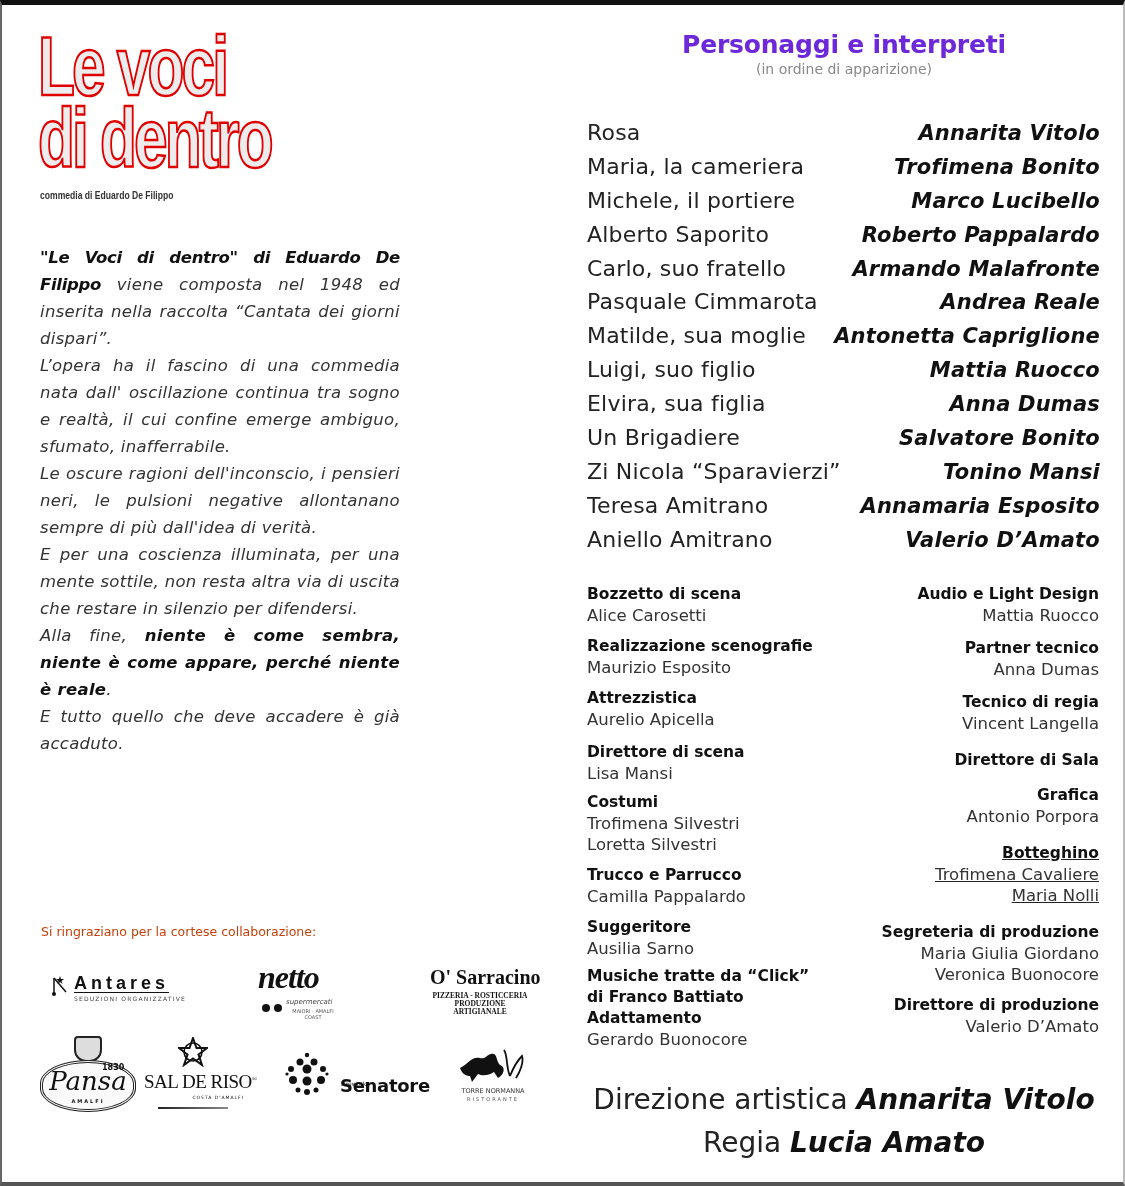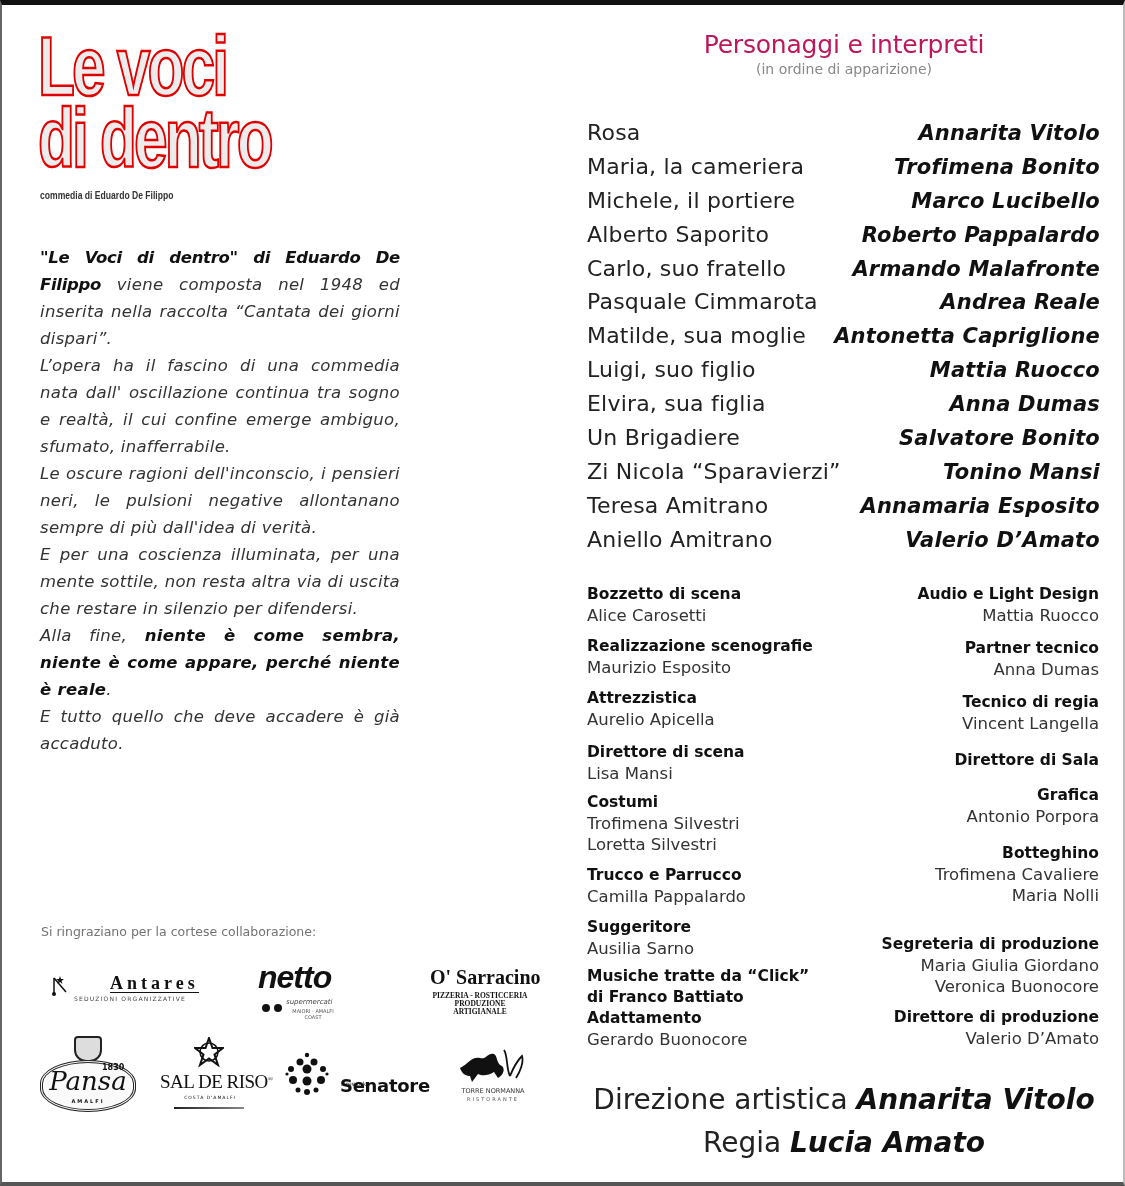--- a/index.html
+++ b/index.html
@@ -13,62 +13,62 @@
   .title .line { display: block; font-size: 84px; line-height: 72px; }
   .subtitle { position: absolute; left: 40px; top: 189px; font-family: "Liberation Sans", sans-serif; font-weight: bold; font-size: 11px; color: #333; transform: scaleX(0.78); transform-origin: left top; }
 
   
   .desc { position: absolute; left: 40px; top: 244px; width: 360px; font-family: "DejaVu Sans", sans-serif; font-style: italic; font-size: 16.5px; line-height: 27px; color: #333; text-align: justify; letter-spacing: 0.3px; }
   .desc p { margin: 0; }
   .desc .b { font-weight: bold; color: #111; }
   .desc .lead { font-weight: bold; color: #111; letter-spacing: -0.3px; }
 
   
-  .thanks { position: absolute; left: 41px; top: 924px; font-size: 12.5px; color: #737373; }
+  .thanks { position: absolute; left: 41px; top: 924px; font-size: 12.5px; color: #c2410c; }
   .logo { position: absolute; color: #111; text-align: center; }
   .logo-antares { left: 40px; top: 972px; width: 130px; height: 40px; }
-  .antares-name { position: absolute; left: 34px; top: 2px; font-family: Liberation Serif, serif; font-weight: bold; font-size: 18px; letter-spacing: 4px; border-bottom: 1.5px solid #111; line-height: 18px; margin-left: 36px; }
+  .antares-name { position: absolute; left: 34px; top: 2px; font-family: Liberation Sans, sans-serif; font-weight: bold; font-size: 18px; letter-spacing: 4px; border-bottom: 1.5px solid #111; line-height: 18px; }
   .antares-tag { position: absolute; left: 34px; top: 23px; font-size: 6px; letter-spacing: 1.2px; color: #444; white-space: nowrap; }
   .antares-icon { position: absolute; left: 0; top: 2px; width: 30px; height: 34px; }
 
   .logo-netto { left: 240px; top: 965px; width: 100px; height: 60px; }
-  .netto-name { position: absolute; left: 18px; top: -6px; font-family: Liberation Sans, sans-serif; font-style: italic; font-weight: bold; font-size: 32px; letter-spacing: -1px; text-align: center; }
+  .netto-name { position: absolute; left: 18px; top: -6px; font-family: Liberation Serif, serif; font-style: italic; font-weight: bold; font-size: 32px; letter-spacing: -1px; text-align: center; }
   .netto-sub { position: absolute; left: 46px; top: 33px; font-size: 7px; font-style: italic; color: #444; }
   .netto-coast { position: absolute; left: 46px; top: 43px; font-size: 5px; color: #555; }
   .netto-dots { position: absolute; left: 18px; top: 37px; width: 30px; height: 12px; }
 
   .logo-sarracino { left: 412px; top: 970px; width: 120px; height: 45px; }
   .sarr-name { position: absolute; left: 18px; top: -4px; font-family: Liberation Serif, serif; font-weight: bold; font-size: 20px; letter-spacing: 0px; white-space: nowrap; }
   .sarr-sub { position: absolute; left: 16px; top: 22px; font-family: "Liberation Serif", serif; font-weight: bold; font-size: 7.5px; line-height: 8px; text-align: center; width: 104px; }
 
   .logo-pansa { left: 40px; top: 1036px; width: 96px; height: 78px; }
   .pansa-crest { position: absolute; left: 34px; top: 0; width: 28px; height: 26px; border: 2px solid #222; border-radius: 4px 4px 12px 12px; background: #ddd; }
   .pansa-oval { position: absolute; left: 0; top: 24px; width: 96px; height: 52px; border: 3px double #222; border-radius: 50% / 45%; background: #fafafa; }
   .pansa-name { position: absolute; left: 0; top: 32px; width: 96px; font-family: "DejaVu Serif", serif; font-style: italic; font-size: 26px; line-height: 26px; }
   .pansa-year { position: absolute; left: 62px; top: 27px; font-size: 8px; font-weight: bold; }
   .pansa-place { position: absolute; left: 0; top: 62px; width: 96px; font-size: 5px; letter-spacing: 2px; font-weight: bold; }
 
-  .logo-salderiso { left: 160px; top: 1037px; width: 100px; height: 76px; }
+  .logo-salderiso { left: 144px; top: 1037px; width: 100px; height: 76px; text-align: right; }
   .sal-icon { position: absolute; left: 34px; top: 0; width: 30px; height: 30px; }
   .sal-name { position: absolute; left: 0; top: 34px; width: 100px; font-family: "Liberation Serif", serif; font-size: 19px; letter-spacing: -0.5px; white-space: nowrap; }
   .sal-sub { position: absolute; left: 0; top: 58px; width: 100px; font-size: 4.5px; letter-spacing: 1px; }
   .sal-bar { position: absolute; left: 14px; top: 70px; width: 70px; height: 2px; background: linear-gradient(90deg, #222, #888); }
 
   .logo-senatore { left: 285px; top: 1052px; width: 145px; height: 46px; }
   .sen-dots { position: absolute; left: 0; top: 0; width: 44px; height: 44px; }
   .sen-name { position: absolute; left: 55px; top: 7px; font-family: "DejaVu Sans", sans-serif; font-size: 18px; font-weight: bold; letter-spacing: -0.3px; margin-top: 16px; }
   .sen-sub { position: absolute; left: 56px; top: 28px; font-size: 6px; }
 
   .logo-torre { left: 448px; top: 1046px; width: 90px; height: 62px; }
   .torre-icon { position: absolute; left: 10px; top: 0; width: 70px; height: 38px; }
   .torre-name { position: absolute; left: 0; top: 41px; width: 90px; font-size: 6.5px; color: #333; }
   .torre-sub { position: absolute; left: 0; top: 50px; width: 90px; font-size: 5px; letter-spacing: 2px; color: #555; }
 
   
-  .cast-heading { position: absolute; left: 580px; top: 30px; width: 528px; text-align: center; font-family: "DejaVu Sans", sans-serif; font-weight: normal; font-size: 25px; color: #be185d; letter-spacing: -0.2px; }
+  .cast-heading { position: absolute; left: 580px; top: 30px; width: 528px; text-align: center; font-family: "DejaVu Sans", sans-serif; font-weight: bold; font-size: 25px; color: #6d28d9; letter-spacing: -0.2px; }
   .cast-note { position: absolute; left: 580px; top: 61px; width: 528px; text-align: center; font-size: 14px; color: #888; }
 
   .cast { position: absolute; left: 587px; top: 120px; width: 513px; }
   .cast-row { display: flex; justify-content: space-between; align-items: baseline; height: 33.9px; }
   .role { font-size: 22px; color: #222; letter-spacing: 0.2px; white-space: nowrap; }
   .actor { font-size: 21px; font-weight: bold; font-style: italic; color: #111; white-space: nowrap; letter-spacing: 0.2px; }
 
   .crew-left { position: absolute; left: 587px; top: 584px; width: 280px; }
   .crew-right { position: absolute; left: 820px; top: 584px; width: 279px; text-align: right; }
   .crew-item { margin-bottom: 10px; }
@@ -288,21 +288,21 @@
       <div class="crew-title">Tecnico di regia</div>
       <div class="crew-name">Vincent Langella</div>
     </div>
     <div class="crew-item" style="margin-bottom: 14px;">
       <div class="crew-title">Direttore di Sala</div>
     </div>
     <div class="crew-item" style="margin-bottom: 16px;">
       <div class="crew-title">Grafica</div>
       <div class="crew-name">Antonio Porpora</div>
     </div>
-    <div class="crew-item" style="margin-bottom: 28px;">
+    <div class="crew-item" style="margin-bottom: 16px; text-decoration: underline;">
       <div class="crew-title">Botteghino</div>
       <div class="crew-name">Trofimena Cavaliere</div>
       <div class="crew-name">Maria Nolli</div>
     </div>
     <div class="crew-item" style="margin-bottom: 10px;">
       <div class="crew-title">Segreteria di produzione</div>
       <div class="crew-name">Maria Giulia Giordano</div>
       <div class="crew-name">Veronica Buonocore</div>
     </div>
     <div class="crew-item" style="margin-bottom: 0px;">

